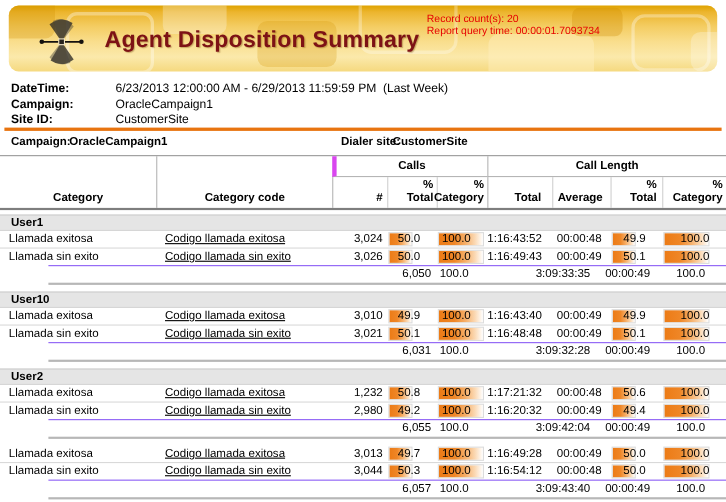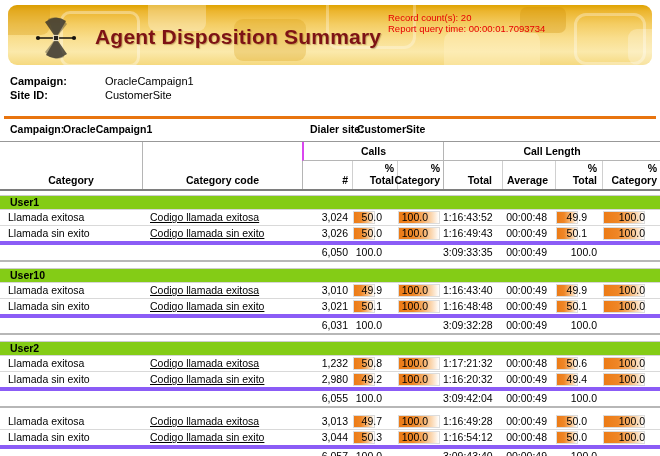--- a/index.html
+++ b/index.html
@@ -40,39 +40,39 @@
   
   .report{position:absolute;left:0;top:141px;width:660px;}
   .grid{display:grid;grid-template-columns:142px 160px 50px 45px 46px 59px 53px 47px 58px;}
   .thead{display:grid;grid-template-columns:142px 160px 50px 45px 46px 59px 53px 47px 58px;
          grid-template-rows:19px 28px;border-top:1px solid #989898;border-bottom:2px solid #7e7e7e;
          font-size:10.5px;font-weight:bold;}
   .h-cat{grid-column:1;grid-row:1/3;display:flex;align-items:flex-end;justify-content:center;padding-bottom:3px;}
   .h-code{grid-column:2;grid-row:1/3;display:flex;align-items:flex-end;justify-content:center;
           padding-bottom:3px;border-left:1px solid #b5b5b5;}
   .h-gcalls{grid-column:3/6;grid-row:1;display:flex;align-items:center;justify-content:center;
-            border-left:2px solid #d946ef;border-bottom:1px solid #b5b5b5;}
+            border-left:4px solid #d946ef;border-bottom:1px solid #b5b5b5;}
   .h-gclen{grid-column:6/10;grid-row:1;display:flex;align-items:center;justify-content:center;
            border-left:1px solid #b5b5b5;border-bottom:1px solid #b5b5b5;}
   .h-sub{grid-row:2;display:flex;align-items:flex-end;justify-content:flex-end;
          white-space:pre-line;text-align:right;padding-bottom:3px;}
   .s3{grid-column:3;border-left:1px solid #b5b5b5;padding-right:4px;}
   .s4{grid-column:4;border-left:1px solid #d0d0d0;padding-right:3px;}
   .s5{grid-column:5;border-left:1px solid #d0d0d0;padding-right:3px;}
   .s6{grid-column:6;border-left:1px solid #b5b5b5;padding-right:10px;}
   .s7{grid-column:7;border-left:1px solid #d0d0d0;padding-right:7px;}
   .s8{grid-column:8;border-left:1px solid #d0d0d0;padding-right:5px;}
   .s9{grid-column:9;border-left:1px solid #d0d0d0;padding-right:3px;}
 
   .tbody{margin-top:4px;}
-  .band{height:13px;line-height:13px;background:#84cc16;font-size:10.5px;font-weight:bold;
+  .band{height:13px;line-height:13px;background:#e5e5e5;font-size:10.5px;font-weight:bold;
         padding-left:10px;border-top:1px solid #cdcdcd;border-bottom:1px solid #d6d6d6;}
   .drow .cell,.subtotal .cell{height:15px;line-height:15px;font-size:10.5px;white-space:nowrap;overflow:hidden;}
   .drow + .drow{border-top:1px solid #d9d9d9;}
-  .subtotal{border-top:4px solid #8b5cf6;border-bottom:2px solid #b7b7b7;}
+  .subtotal{border-top:1px solid #8b5cf6;border-bottom:2px solid #b7b7b7;margin-left:44px;}
   .group{margin-bottom:6px;}
   .c-cat{padding-left:8px;}
   .c-code{padding-left:8px;text-decoration:underline;}
   .c-num{text-align:right;}
   .pr4{padding-right:4px;}.pr3{padding-right:15px;}.pr10{padding-right:10px;}
   .pr8{padding-right:8px;}.pr5{padding-right:5px;}
   .c-pct{position:relative;text-align:right;}
   .c-pct .pv{position:relative;z-index:1;}
   .bar{position:absolute;left:1px;top:1px;height:11px;border:1px solid #dcdcdc;
        background:linear-gradient(90deg,#ec7b16 0%,#ef8626 35%,#f6ae67 60%,#fbd9b4 82%,#ffffff 100%);}
@@ -101,20 +101,21 @@
     <rect x="19.4" y="19.4" width="5.2" height="5.2" fill="#26221c" stroke="#f2e7c8" stroke-width="1"></rect>
   </svg>
   <div class="banner-title">Agent Disposition Summary</div>
   <div class="banner-stats">
     <div>Record count(s): 20</div>
     <div>Report query time: 00:00:01.7093734</div>
   </div>
 </div>
 
 <div class="params">
+  <div><span class="p-label">DateTime:</span><span class="p-value">6/23/2013 12:00:00 AM - 6/29/2013 11:59:59 PM  (Last Week)</span></div>
   <div><span class="p-label">Campaign:</span><span class="p-value">OracleCampaign1</span></div>
   <div><span class="p-label">Site ID:</span><span class="p-value">CustomerSite</span></div>
 </div>
 
 <div class="rule"></div>
 
 <div class="context">
   <span class="ctx-l1">Campaign:</span>
   <span class="ctx-v1">OracleCampaign1</span>
   <span class="ctx-l2">Dialer site:</span>

